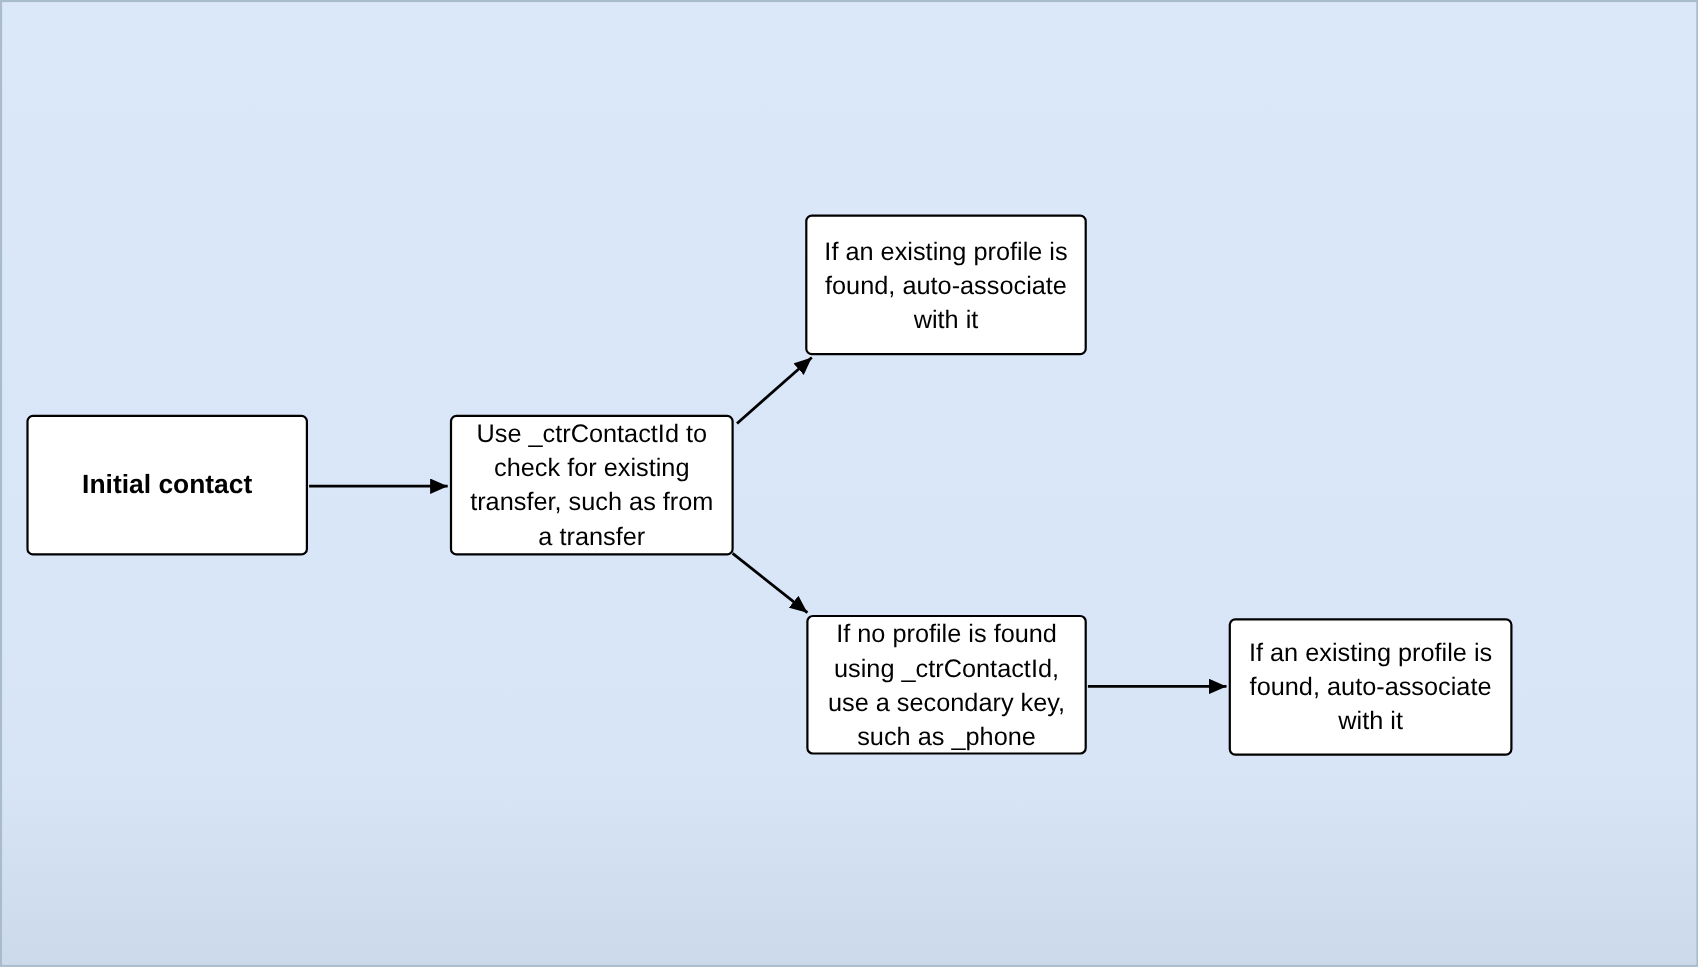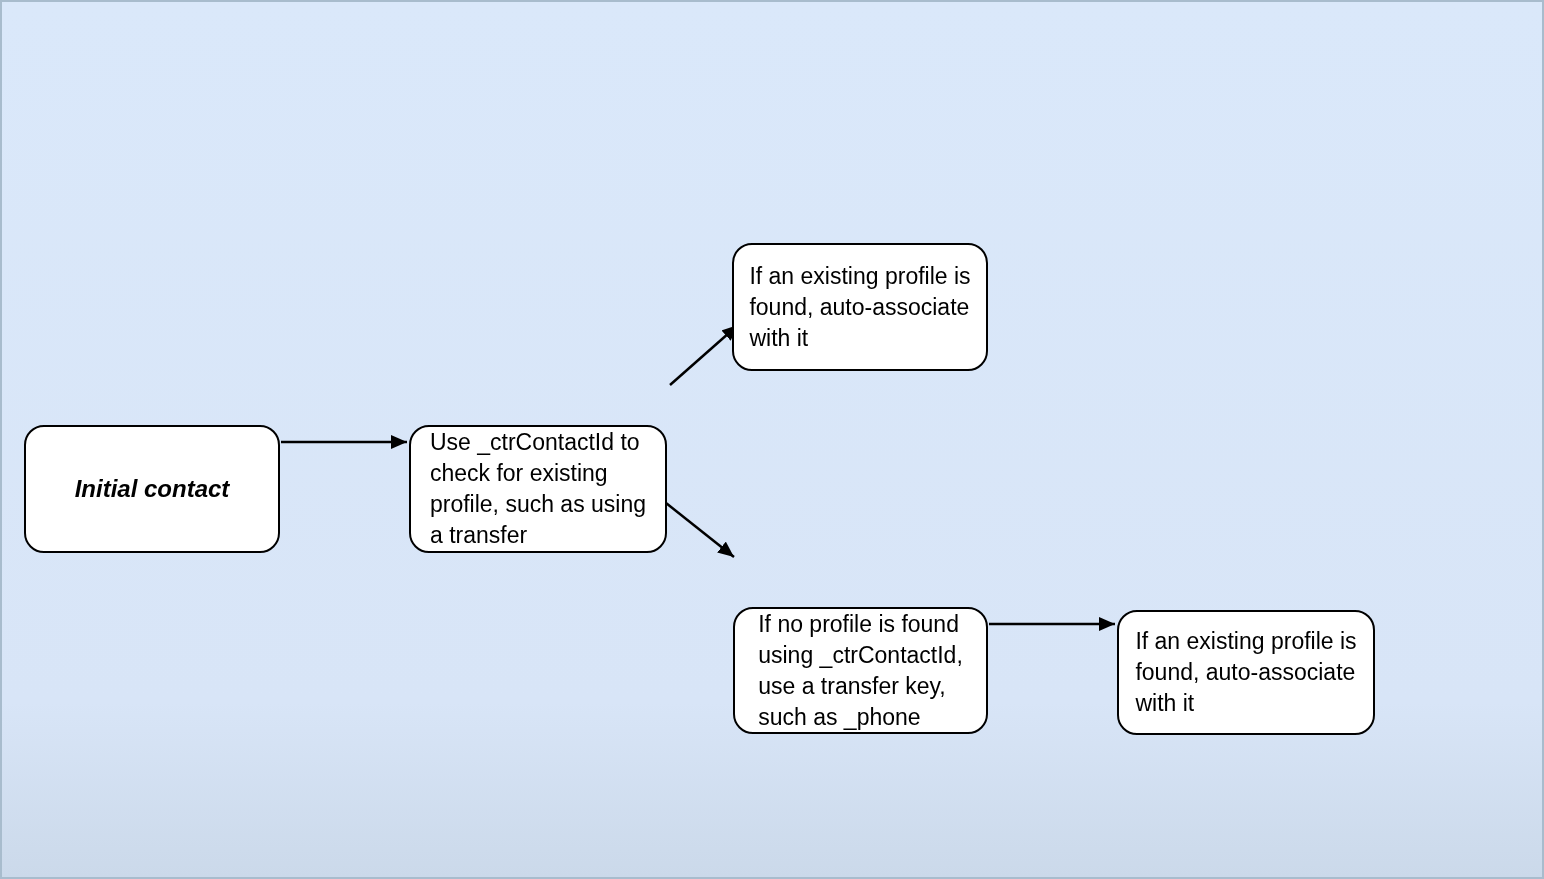--- a/index.html
+++ b/index.html
@@ -14,35 +14,34 @@
     box-sizing: border-box;
     border: 2px solid #a8bccd;
     background: linear-gradient(180deg, #dae8fa 0%, #d8e5f7 80%, #cbd9ea 100%);
     overflow: hidden;
   }
   .node {
     position: absolute;
     box-sizing: border-box;
     background: #ffffff;
     border: 2px solid #000000;
-    border-radius: 20px;
+    border-radius: 6px;
     display: flex;
     align-items: center;
     justify-content: center;
+    text-align: center;
     color: #000000;
     font-size: 23px;
     line-height: 31px;
     white-space: pre-line;
-    margin-top: 48px;
   }
   .node.bold {
     font-weight: bold;
     font-size: 24px;
     line-height: 30px;
-    font-style: italic;
   }
   #node-initial-contact      { left: 22px;   top: 375px; width: 256px; height: 128px; }
   #node-use-ctrcontactid     { left: 407px;  top: 375px; width: 258px; height: 128px; }
   #node-profile-found-top    { left: 730px;  top: 193px; width: 256px; height: 128px; }
   #node-secondary-key        { left: 731px;  top: 557px; width: 255px; height: 127px; }
   #node-profile-found-right  { left: 1115px; top: 560px; width: 258px; height: 125px; }
   #node-ctr-autoassociate    { left: 22px;   top: 688px; width: 256px; height: 125px; }
   svg.edges {
     position: absolute;
     left: 0; top: 0;
@@ -69,30 +68,30 @@
     <line x1="279" y1="440" x2="405" y2="440" marker-end="url(#arrowhead)"></line>
     <line x1="668" y1="383" x2="736" y2="323" marker-end="url(#arrowhead)"></line>
     <line x1="664" y1="501" x2="732" y2="555" marker-end="url(#arrowhead)"></line>
     <line x1="987" y1="622" x2="1113" y2="622" marker-end="url(#arrowhead)"></line>
   </svg>
 
   <div class="node bold" id="node-initial-contact">Initial contact</div>
 
   <div class="node" id="node-use-ctrcontactid">Use _ctrContactId to
 check for existing
-profile, such as using
+transfer, such as from
 a transfer</div>
 
   <div class="node" id="node-profile-found-top">If an existing profile is
 found, auto-associate
 with it</div>
 
   <div class="node" id="node-secondary-key">If no profile is found
 using _ctrContactId,
-use a transfer key,
+use a secondary key,
 such as _phone</div>
 
   <div class="node" id="node-profile-found-right">If an existing profile is
 found, auto-associate
 with it</div>
 
 
 </div>
 
 </body></html>

